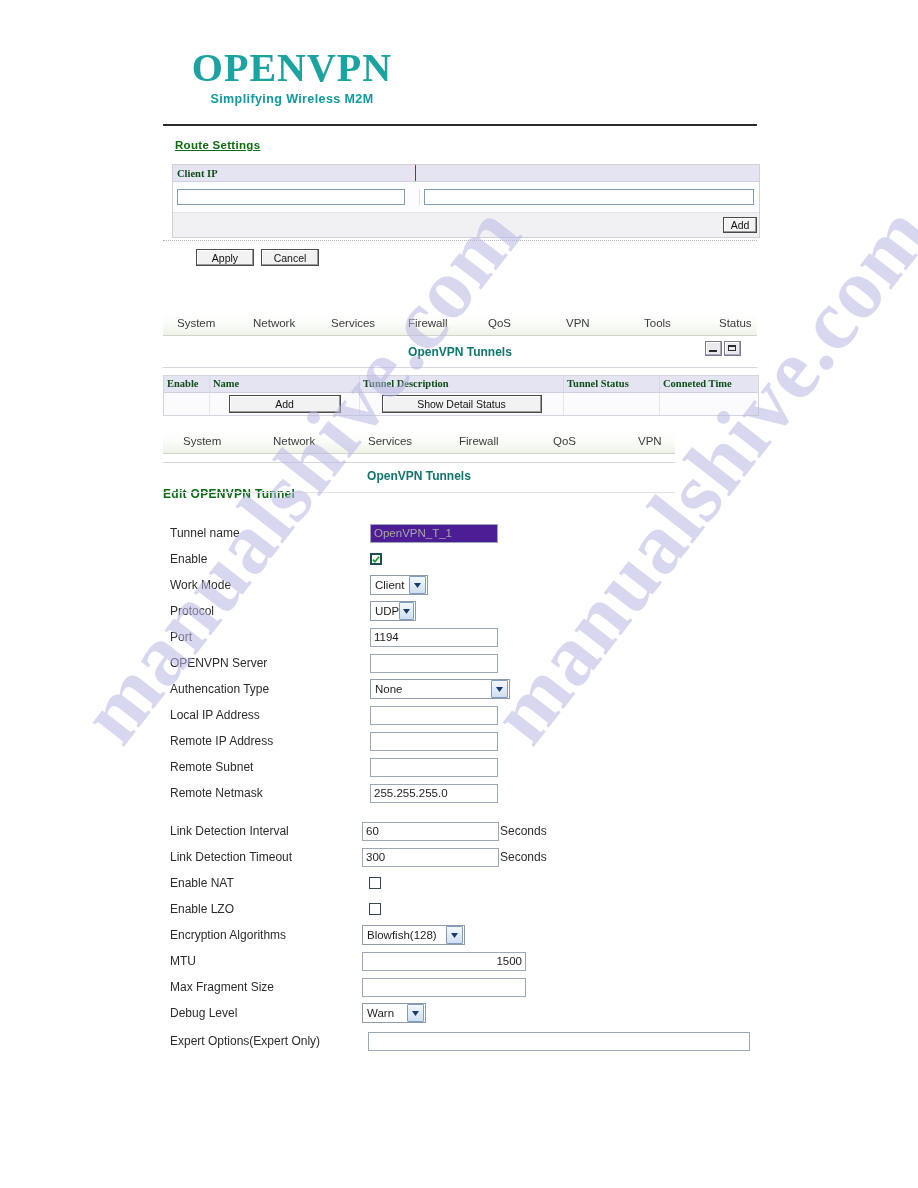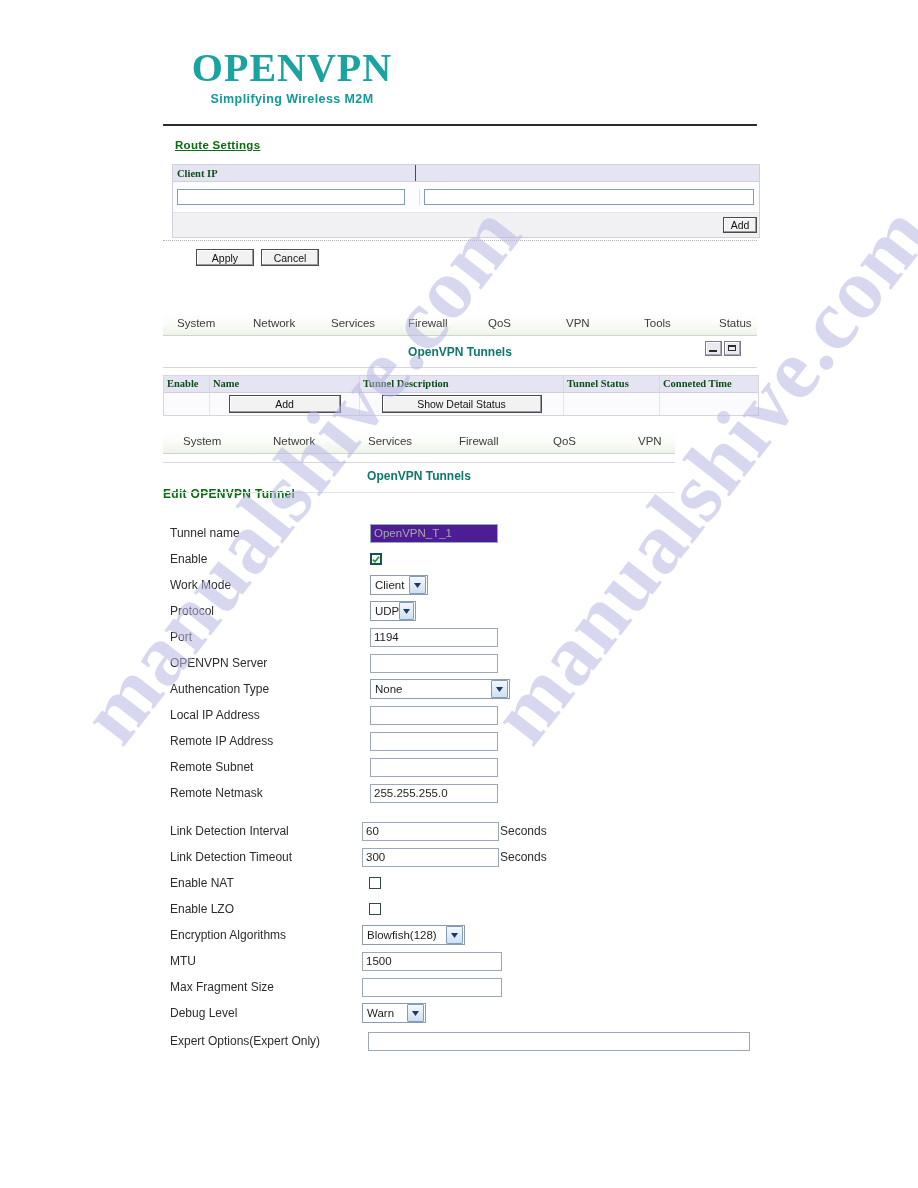--- a/index.html
+++ b/index.html
@@ -233,21 +233,21 @@
     background:#ffffff;
     font-family:"Liberation Sans", sans-serif;
     font-size:11.5px;
     color:#1d1d1d;
     padding:0 3px;
     outline:none;
   }
   .finput.ghost{color:#a8a8a8;background:#4c1d95;}
   .w128{width:128px;}
   .w137{width:137px;}
-  .w140{width:140px;}
+  .w140{width:164px;text-align:right;}
   .w382{width:382px;}
 
   .fselect{
     box-sizing:border-box;
     height:20px;
     border:1px solid #8d9bab;
     background:#ffffff;
     display:inline-flex;align-items:center;
     font-family:"Liberation Sans", sans-serif;
     font-size:11.5px;

